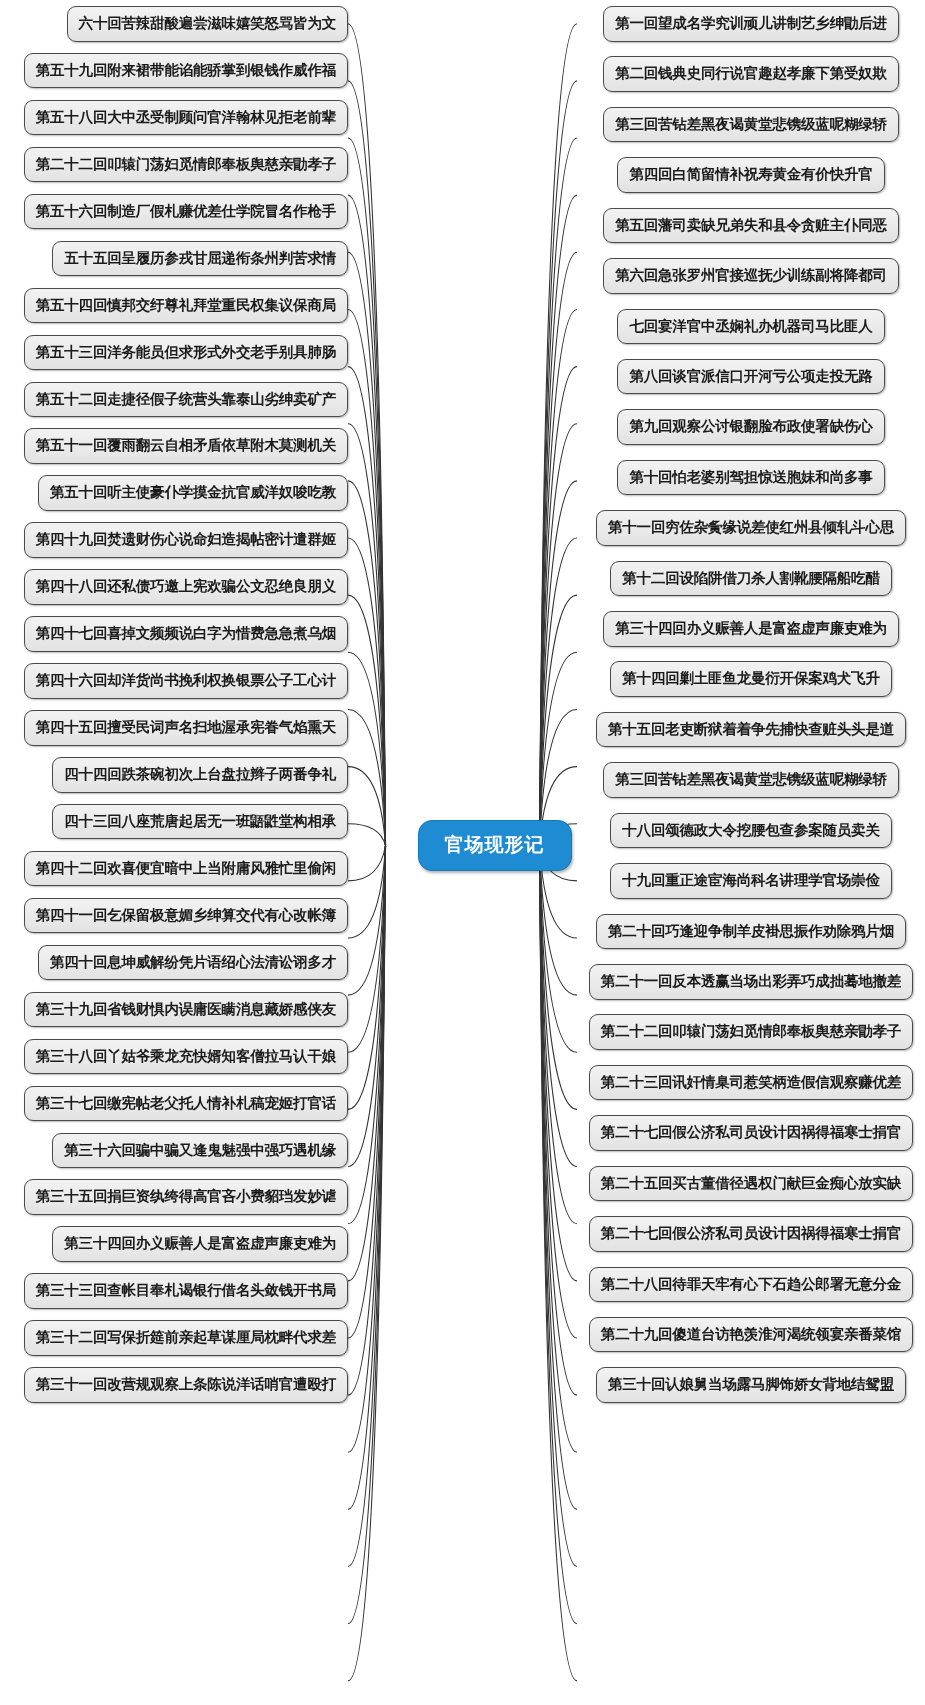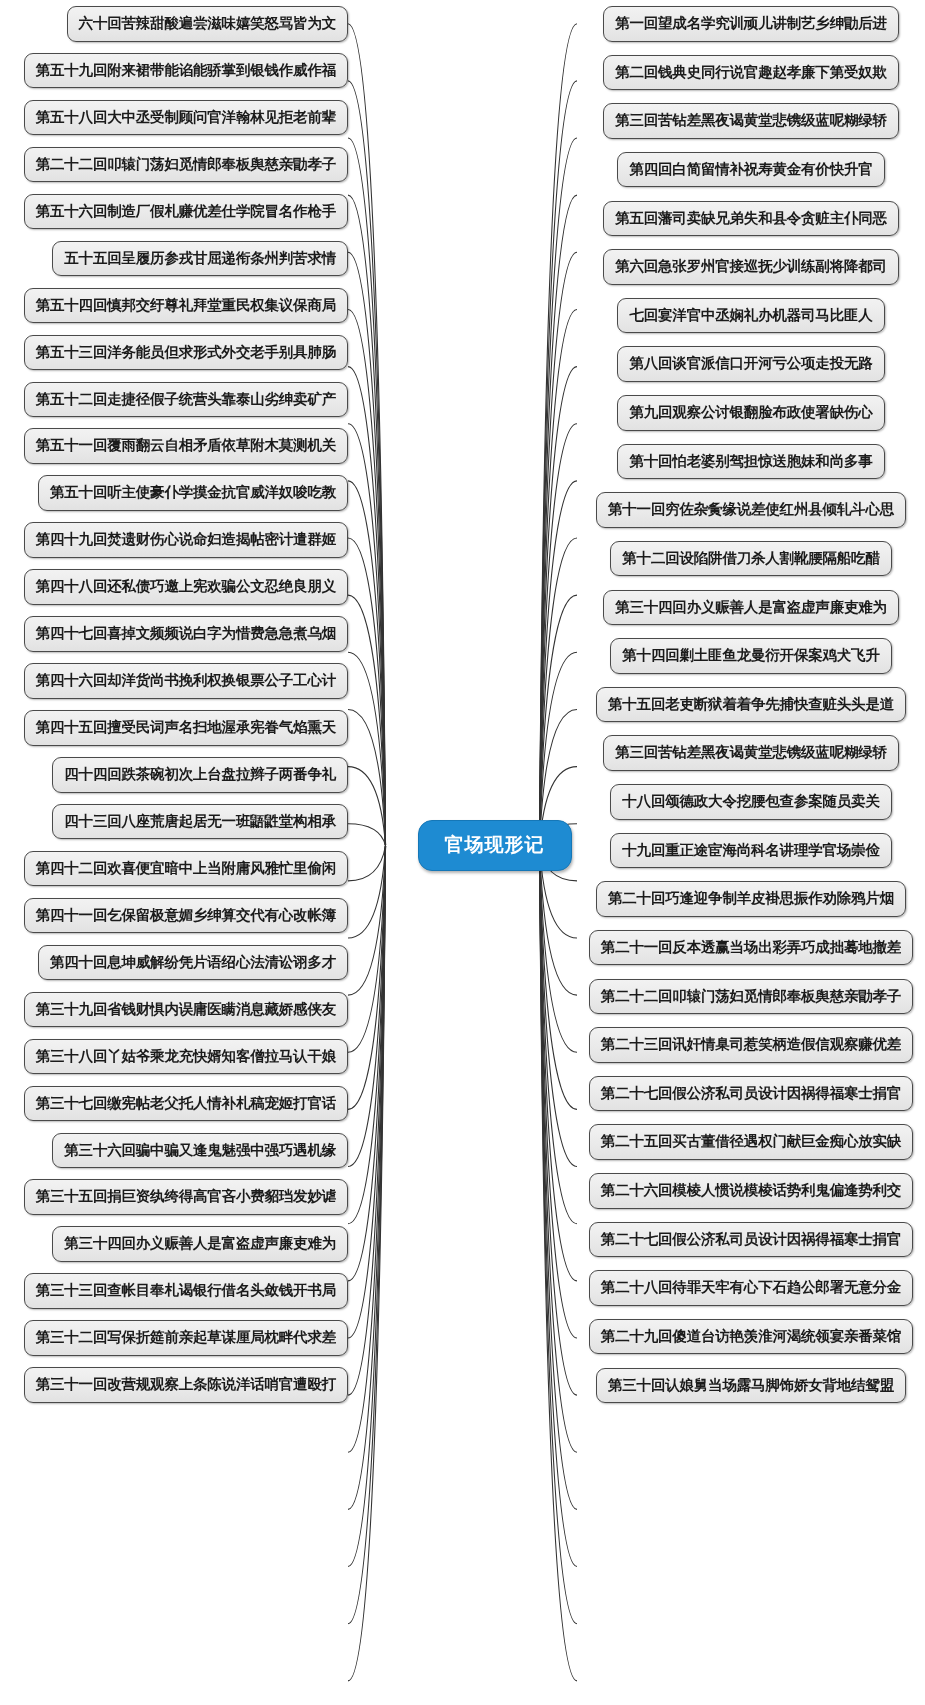--- a/index.html
+++ b/index.html
@@ -192,21 +192,20 @@
       <div class="node">第十五回老吏断狱着着争先捕快查赃头头是道</div>
       <div class="node">第三回苦钻差黑夜谒黄堂悲镌级蓝呢糊绿轿</div>
       <div class="node">十八回颂德政大令挖腰包查参案随员卖关</div>
       <div class="node">十九回重正途宦海尚科名讲理学官场崇俭</div>
       <div class="node">第二十回巧逢迎争制羊皮褂思振作劝除鸦片烟</div>
       <div class="node">第二十一回反本透赢当场出彩弄巧成拙蓦地撤差</div>
       <div class="node">第二十二回叩辕门荡妇觅情郎奉板舆慈亲勖孝子</div>
       <div class="node">第二十三回讯奸情臬司惹笑柄造假信观察赚优差</div>
       <div class="node">第二十七回假公济私司员设计因祸得福寒士捐官</div>
       <div class="node">第二十五回买古董借径遇权门献巨金痴心放实缺</div>
-      <div class="node">第二十六回模棱人惯说模棱话势利鬼偏逢势利交</div>
       <div class="node">第二十七回假公济私司员设计因祸得福寒士捐官</div>
       <div class="node">第二十八回待罪天牢有心下石趋公郎署无意分金</div>
       <div class="node">第二十九回傻道台访艳羡淮河渴统领宴亲番菜馆</div>
       <div class="node">第三十回认娘舅当场露马脚饰娇女背地结鸳盟</div>
     </div>
 
   <div class="center-node">官场现形记</div>
 
 </div>
 

